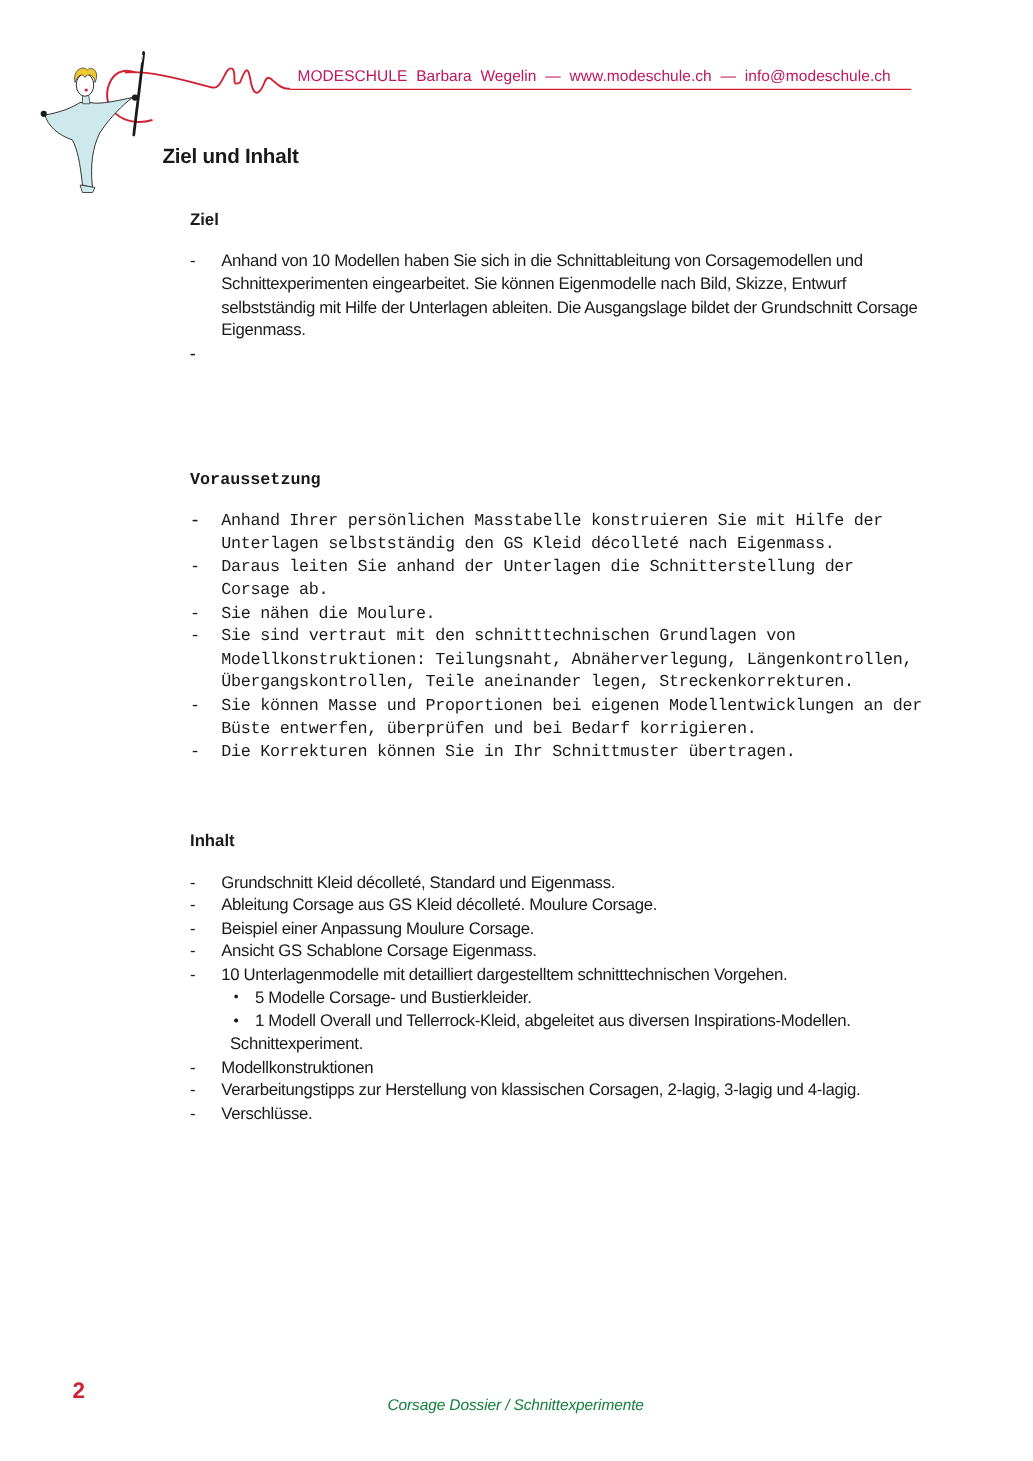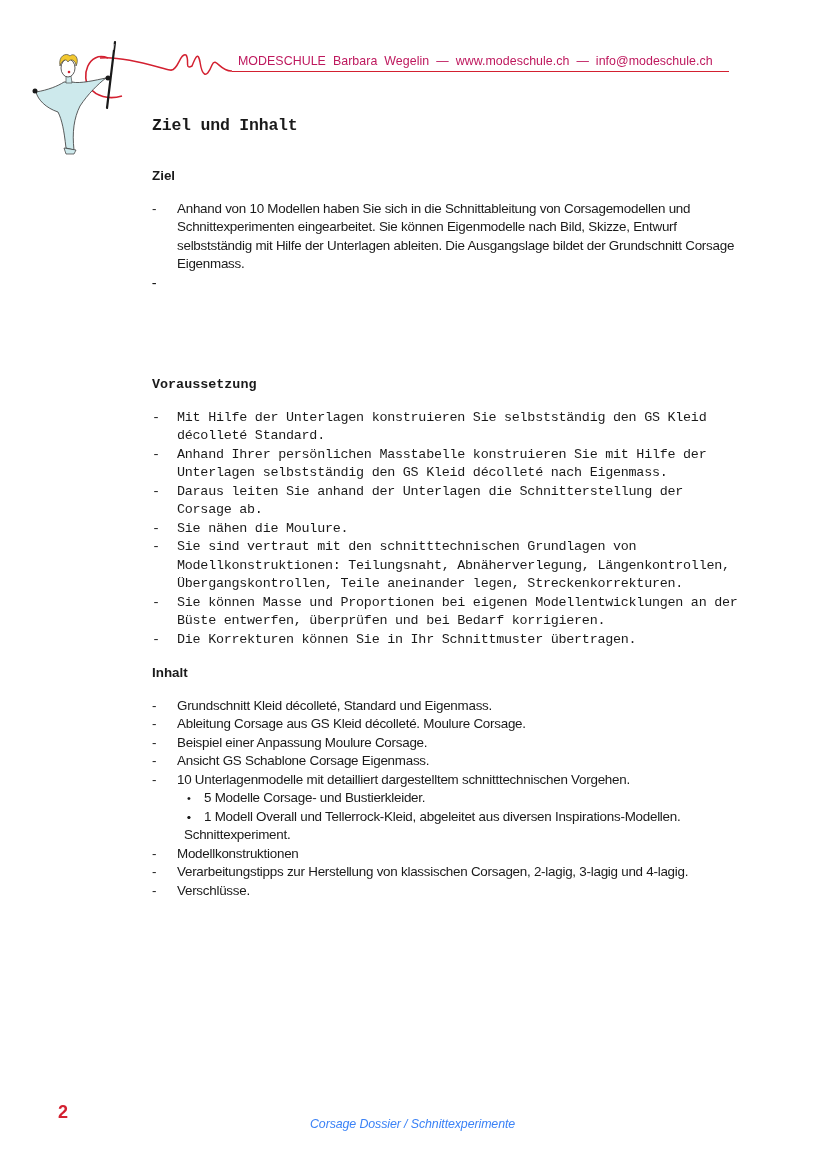--- a/index.html
+++ b/index.html
@@ -34,26 +34,25 @@
     .header-line {
       position: absolute;
       left: 232px;
       top: 71px;
       width: 497px;
       height: 1.4px;
       background: #d32030;
     }
     .page-title {
       position: absolute;
-      left: 152px;
+      left: 130px;
       top: 116px;
       font-size: 16.5px;
       font-weight: bold;
       letter-spacing: -0.2px;
-      font-family: Liberation Mono, monospace;
     }
     .section {
       position: absolute;
       left: 138px;
       width: 600px;
     }
     .section-heading {
       font-size: 13.4px;
       font-weight: bold;
       line-height: 18.5px;
@@ -103,21 +102,21 @@
       font-size: 18px;
       font-weight: bold;
       color: #d32030;
     }
     .footer-text {
       position: absolute;
       left: 310px;
       top: 1117px;
       font-size: 12.4px;
       font-style: italic;
-      color: #3b82f6;
+      color: #15803d;
       letter-spacing: -0.1px;
     }
   </style>
 </head>
 <body>
 
 <svg class="logo" viewBox="0 0 260 170" xmlns="http://www.w3.org/2000/svg">
 
   <path d="M108 58 C 88 50, 80 78, 90 88 C 96 96, 108 100, 122 96" fill="none" stroke="#d32030" stroke-width="1.6"></path>
 
@@ -152,21 +151,21 @@
   <ul class="dash-list">
     <li><span class="dash">-</span><span>Anhand von 10 Modellen haben Sie sich in die Schnittableitung von Corsagemodellen und Schnittexperimenten eingearbeitet. Sie können Eigenmodelle nach Bild, Skizze, Entwurf selbstständig mit Hilfe der Unterlagen ableiten. Die Ausgangslage bildet der Grundschnitt Corsage Eigenmass.</span></li>
     <li><span class="dash">-</span></li>
     <li><span class="dash">-</span></li>
   </ul>
 </div>
 
 <div class="section" style="top:362px;font-family:Liberation Mono, monospace;">
   <h2 class="section-heading">Voraussetzung</h2>
   <ul class="dash-list">
-    <li><span class="dash">-</span><span>Mit Hilfe der Unterlagen konstruieren Sie selbstständig den GS Kleid décolleté Standard.</span></li>
+    <li><span class="dash">-</span></li>
     <li><span class="dash">-</span><span>Anhand Ihrer persönlichen Masstabelle konstruieren Sie mit Hilfe der Unterlagen selbstständig den GS Kleid décolleté nach Eigenmass.</span></li>
     <li><span class="dash">-</span><span>Daraus leiten Sie anhand der Unterlagen die Schnitterstellung der Corsage ab.</span></li>
     <li><span class="dash">-</span><span>Sie nähen die Moulure.</span></li>
     <li><span class="dash">-</span><span>Sie sind vertraut mit den schnitttechnischen Grundlagen von Modellkonstruktionen: Teilungsnaht, Abnäherverlegung, Längenkontrollen, Übergangskontrollen, Teile aneinander legen, Streckenkorrekturen.</span></li>
     <li><span class="dash">-</span><span>Sie können Masse und Proportionen bei eigenen Modellentwicklungen an der Büste entwerfen, überprüfen und bei Bedarf korrigieren.</span></li>
     <li><span class="dash">-</span><span>Die Korrekturen können Sie in Ihr Schnittmuster übertragen.</span></li>
   </ul>
 </div>
 
 <div class="section" style="top:650px;">

